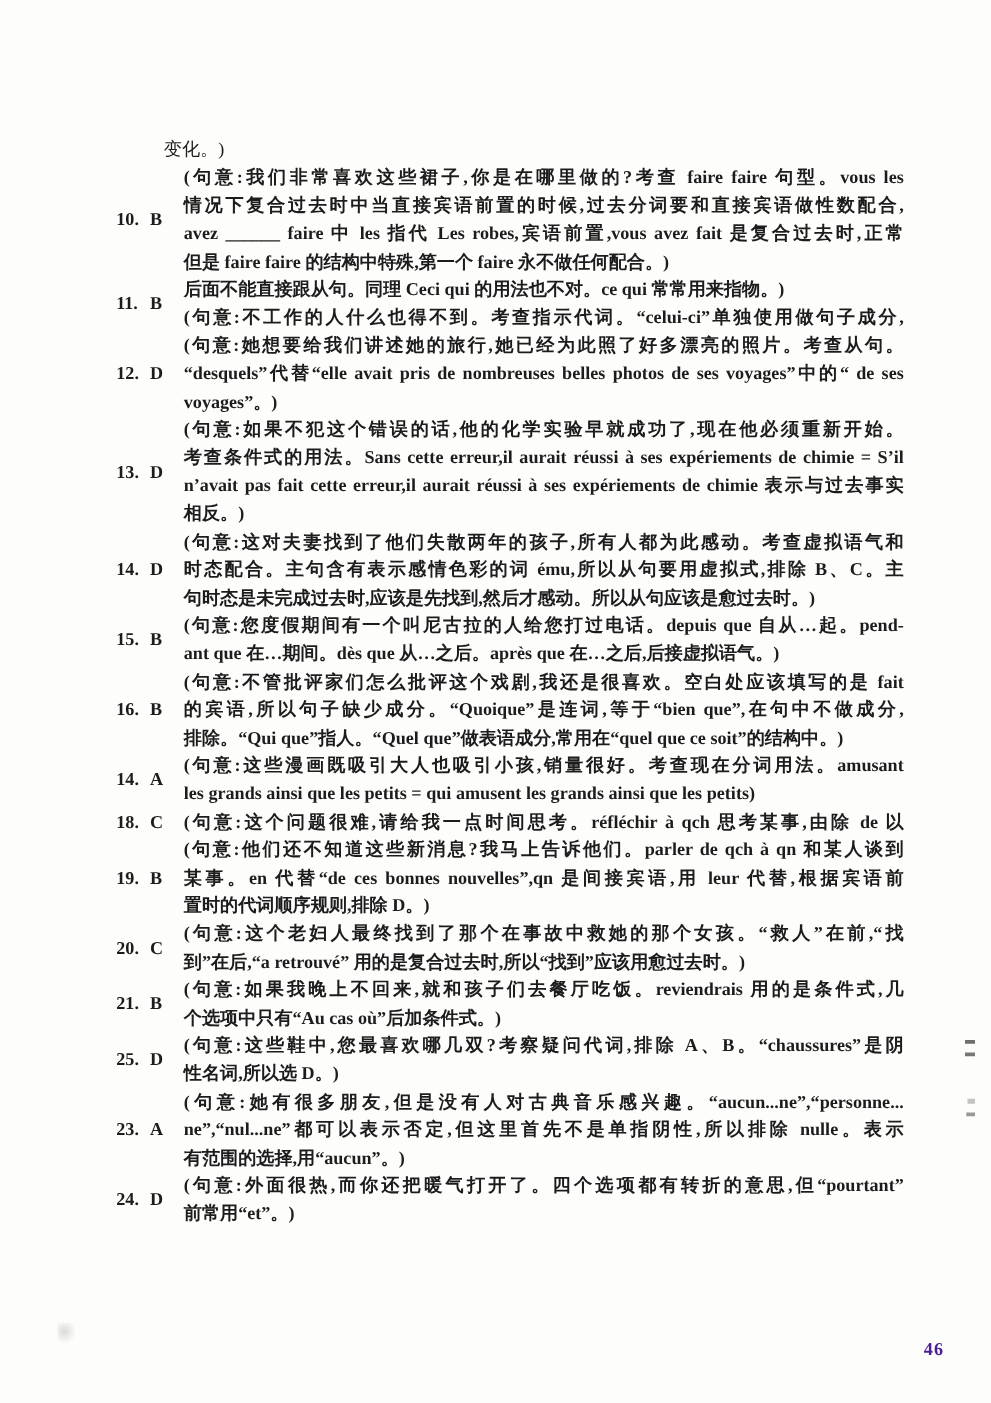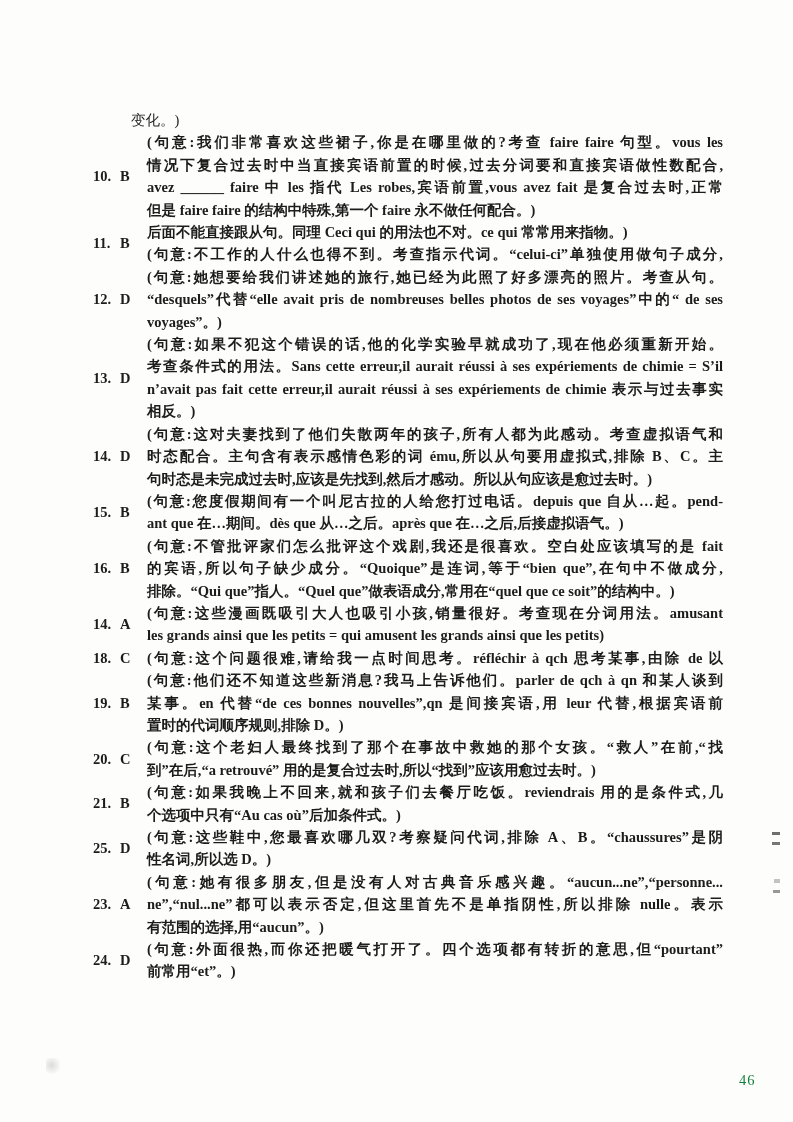--- a/index.html
+++ b/index.html
@@ -49,22 +49,23 @@
     text-align-last: justify;
   }
   .line.last {
     text-align-last: left;
   }
   .page-number {
     position: absolute;
     left: 739px;
     top: 1072px;
     font-size: 14.5px;
-    color: #15803d;
+    color: #4c1d95;
     letter-spacing: 1px;
+    font-weight: bold;
   }
   .artifact {
     position: absolute;
     background: #555;
   }
   .artifact.a1 { left: 772px; top: 832px; width: 8px; height: 3px; opacity: .85; }
   .artifact.a2 { left: 772px; top: 842px; width: 8px; height: 3px; opacity: .8; }
   .artifact.a3 { left: 774px; top: 879px; width: 6px; height: 4px; opacity: .35; }
   .artifact.a4 { left: 773px; top: 890px; width: 7px; height: 3px; opacity: .6; }
   .artifact.smudge {

